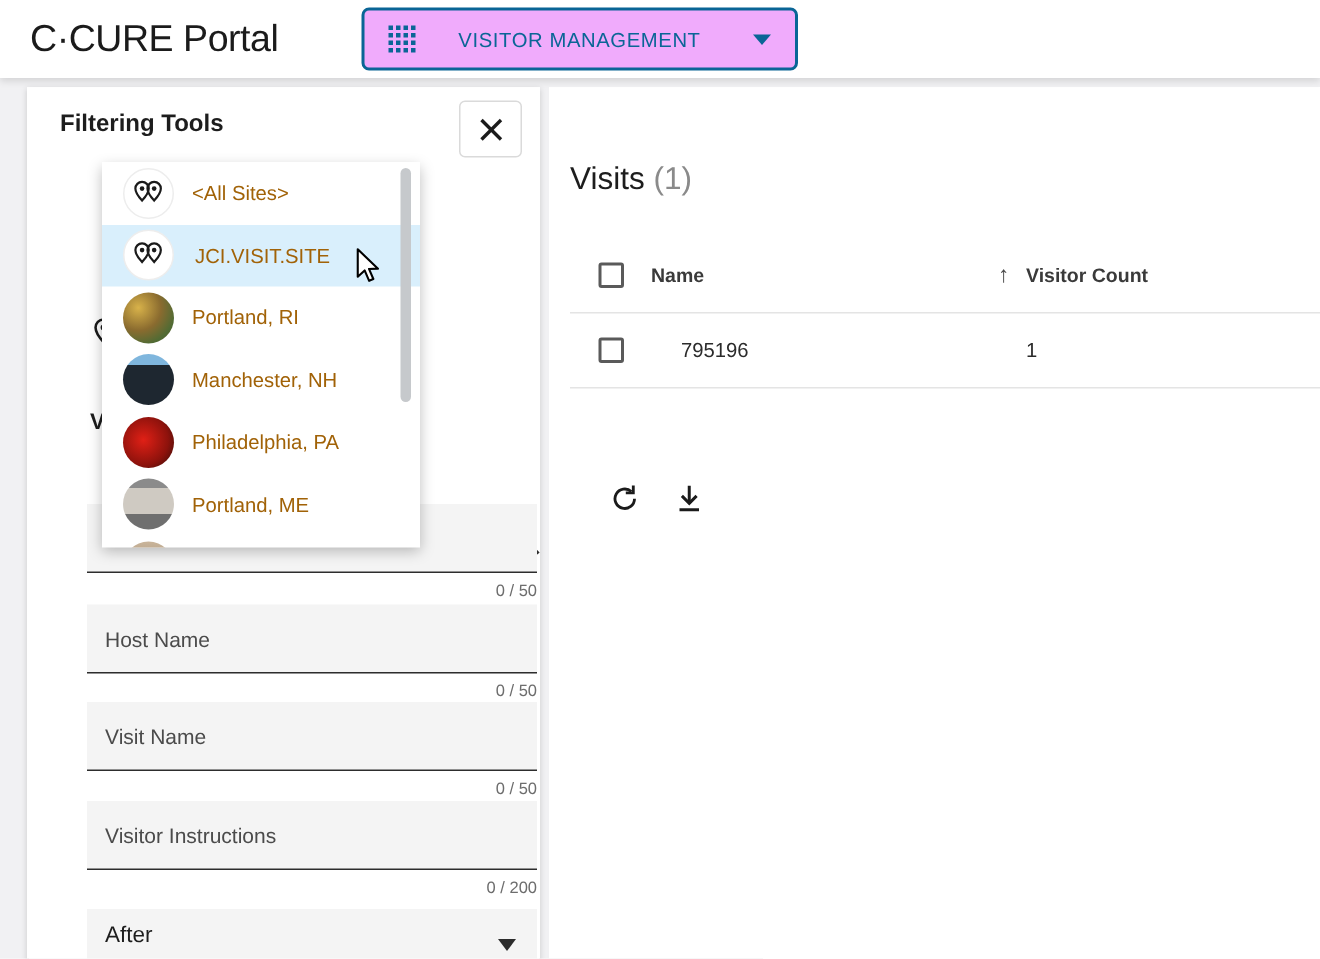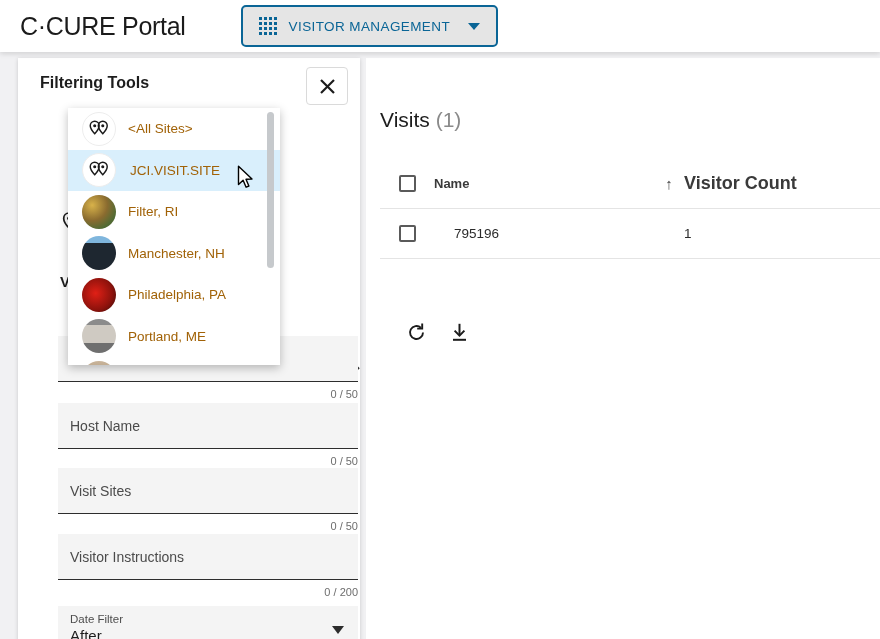--- a/index.html
+++ b/index.html
@@ -21,22 +21,22 @@
   }
   .brand {
     margin-left: 20px;
     font-size: 25px; font-weight: normal; letter-spacing: -0.3px;
     color: #1b1b1b; white-space: nowrap;
   }
   .app-switcher {
     margin-left: 55px;
     height: 42px; min-width: 256px;
     border: 2px solid #0a6596; border-radius: 5px;
-    background: #e5e5e5;
-    display: flex; align-items: center; gap: 12px;
+    background: #f0abfc;
+    display: flex; align-items: center; gap: 29px;
     padding: 0 16px;
     cursor: pointer;
   }
   .grid-icon { display: grid; grid-template-columns: repeat(4,3px);
     grid-template-rows: repeat(4,3px); gap: 2px; }
   .grid-icon i { display:block; width:3px; height:3px; background:#0a6596; }
   .app-switcher-label {
     font-size: 13.5px; font-weight: 500; letter-spacing: 0.4px;
     color: #0a6596; white-space: nowrap;
   }
@@ -171,21 +171,21 @@
     border-bottom: 1px solid #e4e4e4;
   }
   .cb-cell { width: 54px; display:flex; justify-content:center; }
   .cbox {
     width: 17px; height: 17px; border: 2px solid #5a5a5a; border-radius: 2px;
     background: #fff; cursor: pointer;
   }
   .col-name { width: 220px; font-size: 13px; color: #3a3a3a; font-weight: bold; }
   .col-name-val { width: 220px; font-size: 13.5px; color: #2b2b2b; }
   .sort-arrow { width: 30px; font-size: 15px; color: #4a4a4a; text-align: center; }
-  .col-count { font-size: 18px; color: #3a3a3a; font-weight: bold; }
+  .col-count { font-size: 13px; color: #3a3a3a; font-weight: bold; }
   .col-count-val { font-size: 13.5px; color: #2b2b2b; }
   .tbl-actions {
     position: absolute; left: 40px; top: 264px;
     display: flex; gap: 22px; align-items: center;
   }
   .tbl-actions .act { cursor: pointer; }
 </style>
 </head>
 <body>
 
@@ -246,31 +246,30 @@
       <span class="field-label">Vis</span>
     </div>
     <div class="counter" style="top:330px">0 / 50</div>
 
     <div class="field" style="top:345px">
       <span class="field-label">Host Name</span>
     </div>
     <div class="counter" style="top:397px">0 / 50</div>
 
     <div class="field" style="top:410px">
-      <span class="field-label">Visit Sites</span>
+      <span class="field-label">Visit Name</span>
     </div>
     <div class="counter" style="top:462px">0 / 50</div>
 
     <div class="field" style="top:476px">
       <span class="field-label">Visitor Instructions</span>
     </div>
     <div class="counter" style="top:528px">0 / 200</div>
 
     <div class="select-field" style="top:548px">
-      <div class="select-caption">Date Filter</div>
       <div class="select-value">After</div>
       <span class="select-arrow"></span>
     </div>
   </div>
 
   <div class="content">
     <div class="visits-heading">
       <span>Visits</span>
       <span class="visits-count">(1)</span>
     </div>
@@ -326,21 +325,21 @@
               <path d="M9 2c-2.9 0-5.2 2.3-5.2 5.2C3.8 11 9 16.5 9 16.5s5.2-5.5 5.2-9.3C14.2 4.3 11.9 2 9 2z" fill="none" stroke="#1b1b1b" stroke-width="1.7"></path>
               <circle cx="9" cy="7.2" r="1.8" fill="#1b1b1b"></circle>
               <path d="M18.4 2c-2.9 0-5.2 2.3-5.2 5.2 0 3.8 5.2 9.3 5.2 9.3s5.2-5.5 5.2-9.3C23.6 4.3 21.3 2 18.4 2z" fill="none" stroke="#1b1b1b" stroke-width="1.7"></path>
               <circle cx="18.4" cy="7.2" r="1.8" fill="#1b1b1b"></circle>
             </svg>
           </span>
           <span class="dd-label">JCI.VISIT.SITE</span>
         </div>
         <div class="dd-item">
           <span class="dd-avatar" style="background:radial-gradient(circle at 30% 30%,#d8b24a,#8a6b2f 45%,#4f6b34 75%,#7c4a22);"></span>
-          <span class="dd-label">Filter, RI</span>
+          <span class="dd-label">Portland, RI</span>
         </div>
         <div class="dd-item">
           <span class="dd-avatar" style="background:linear-gradient(#7fb6dd 0 22%,#1e2730 22%);"></span>
           <span class="dd-label">Manchester, NH</span>
         </div>
         <div class="dd-item">
           <span class="dd-avatar" style="background:radial-gradient(circle at 40% 45%,#e02016,#8d120c 60%,#2a0c07);"></span>
           <span class="dd-label">Philadelphia, PA</span>
         </div>
         <div class="dd-item">

